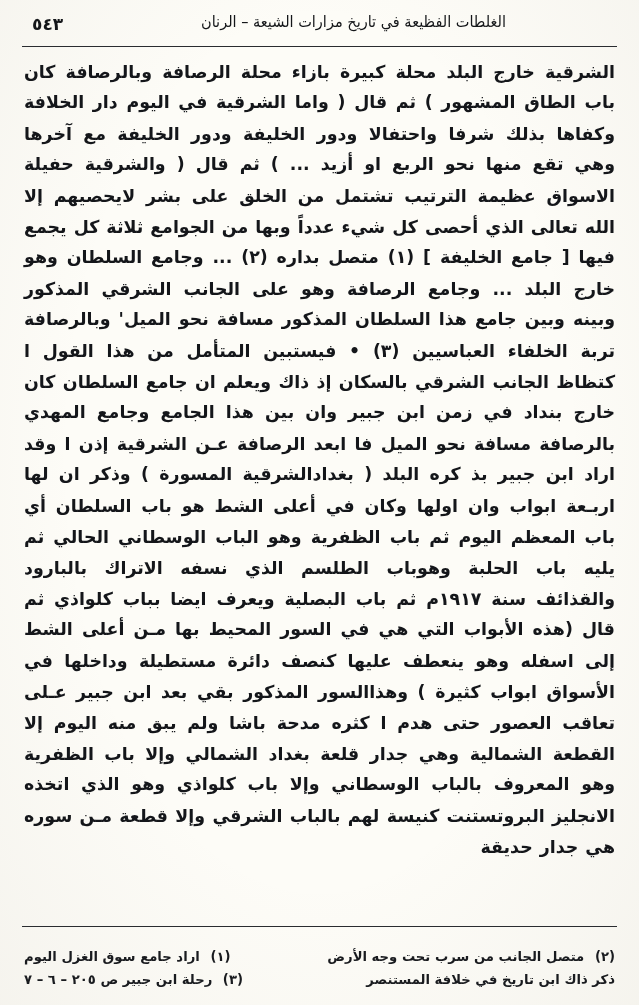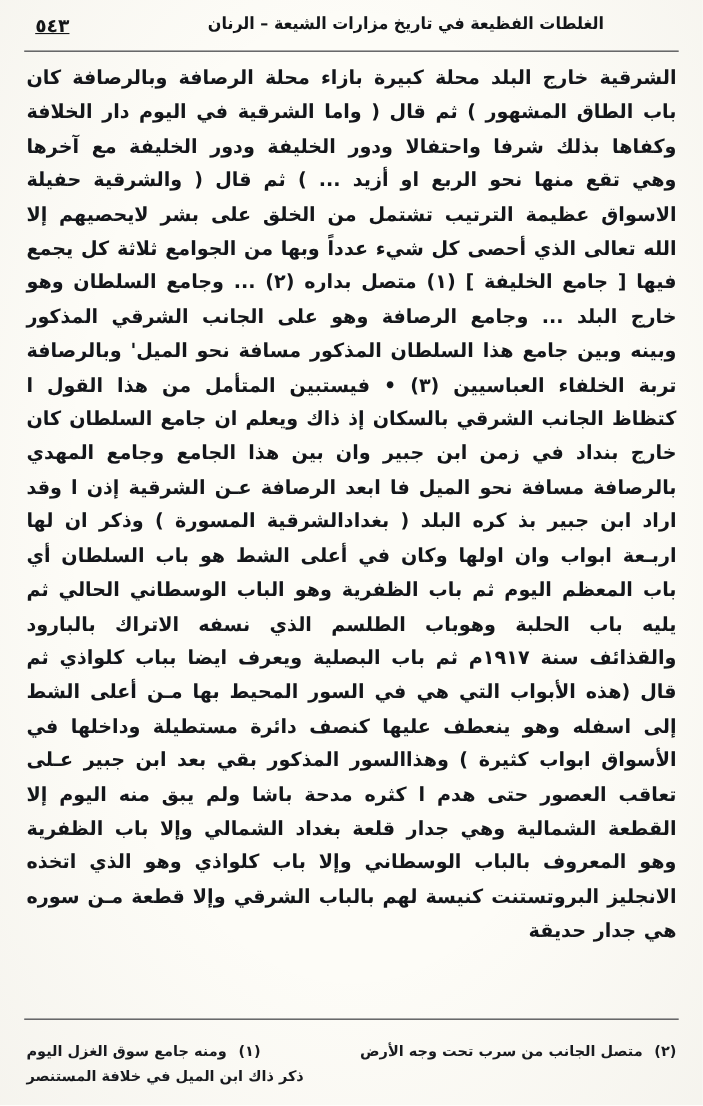--- a/index.html
+++ b/index.html
@@ -33,36 +33,35 @@
     left: 26px;
     height: 30px;
     display: flex;
     align-items: flex-start;
     justify-content: space-between;
     direction: rtl;
   }
   .header-title {
     font-family: "DejaVu Sans", sans-serif;
     font-size: 14.5px;
-    font-weight: 700;
+    font-weight: 400;
     letter-spacing: 0px;
     color: #141619;
     white-space: nowrap;
     transform: scaleY(1.06);
-    margin-right: 64px;
+    margin-right: 107px;
   }
   .page-number {
     font-family: "DejaVu Sans", sans-serif;
     font-size: 17px;
     font-weight: 700;
     color: #141619;
     direction: rtl;
     white-space: nowrap;
     padding-left: 6px;
-    text-decoration: underline;
   }
   .rule {
     position: absolute;
     right: 22px;
     left: 22px;
     height: 0;
     border-top: 1.6px solid #2a2c30;
   }
   .rule-top { top: 46px; }
 
@@ -133,27 +132,31 @@
   <div class="body">
     <p>الشرقية خارج البلد محلة كبيرة بازاء محلة الرصافة وبالرصافة كان باب الطاق المشهور ) ثم قال ( واما الشرقية في اليوم دار الخلافة وكفاها بذلك شرفا واحتفالا ودور الخليفة ودور الخليفة مع آخرها وهي تقع منها نحو الربع او أزيد ... ) ثم قال ( والشرقية حفيلة الاسواق عظيمة الترتيب تشتمل من الخلق على بشر لايحصيهم إلا الله تعالى الذي أحصى كل شيء عدداً وبها من الجوامع ثلاثة كل يجمع فيها [ جامع الخليفة ] (١) متصل بداره (٢) ... وجامع السلطان وهو خارج البلد ... وجامع الرصافة وهو على الجانب الشرقي المذكور وبينه وبين جامع هذا السلطان المذكور مسافة نحو الميل' وبالرصافة تربة الخلفاء العباسيين (٣) • فيستبين المتأمل من هذا القول ا كتظاظ الجانب الشرقي بالسكان إذ ذاك ويعلم ان جامع السلطان كان خارج بنداد في زمن ابن جبير وان بين هذا الجامع وجامع المهدي بالرصافة مسافة نحو الميل فا ابعد الرصافة عـن الشرقية إذن ا وقد اراد ابن جبير بذ كره البلد ( بغدادالشرقية المسورة ) وذكر ان لها اربـعة ابواب وان اولها وكان في أعلى الشط هو باب السلطان أي باب المعظم اليوم ثم باب الظفرية وهو الباب الوسطاني الحالي ثم يليه باب الحلبة وهوباب الطلسم الذي نسفه الاتراك بالبارود والقذائف سنة ١٩١٧م ثم باب البصلية ويعرف ايضا بباب كلواذي ثم قال (هذه الأبواب التي هي في السور المحيط بها مـن أعلى الشط إلى اسفله وهو ينعطف عليها كنصف دائرة مستطيلة وداخلها في الأسواق ابواب كثيرة ) وهذاالسور المذكور بقي بعد ابن جبير عـلى تعاقب العصور حتى هدم ا كثره مدحة باشا ولم يبق منه اليوم إلا القطعة الشمالية وهي جدار قلعة بغداد الشمالي وإلا باب الظفرية وهو المعروف بالباب الوسطاني وإلا باب كلواذي وهو الذي اتخذه الانجليز البروتستنت كنيسة لهم بالباب الشرقي وإلا قطعة مـن سوره هي جدار حديقة</p>
   </div>
 
   <div class="rule rule-foot"></div>
 
   <div class="footnotes">
     <div class="fn-row">
       <div class="fn-cell">
         <span class="fn-num marker-wide">(١)</span>
-        <span>ومنه جامع سوق الغزل اليوم</span>
+        <span>اراد جامع سوق الغزل اليوم</span>
       </div>
       <div class="fn-cell left">
         <span class="fn-num marker-wide">(٢)</span>
         <span>متصل الجانب من سرب تحت وجه الأرض</span>
       </div>
     </div>
     <div class="fn-row">
+      <div class="fn-cell">
+        <span class="fn-num marker-wide">(٣)</span>
+        <span>رحلة ابن جبير ص ٢٠٥ – ٦ – ٧</span>
+      </div>
       <div class="fn-cell left">
-        <span>ذكر ذاك ابن الميل في خلافة المستنصر</span>
+        <span>ذكر ذاك ابن تاريخ في خلافة المستنصر</span>
       </div>
     </div>
   </div>
 
 </div>
 
 </body></html>

